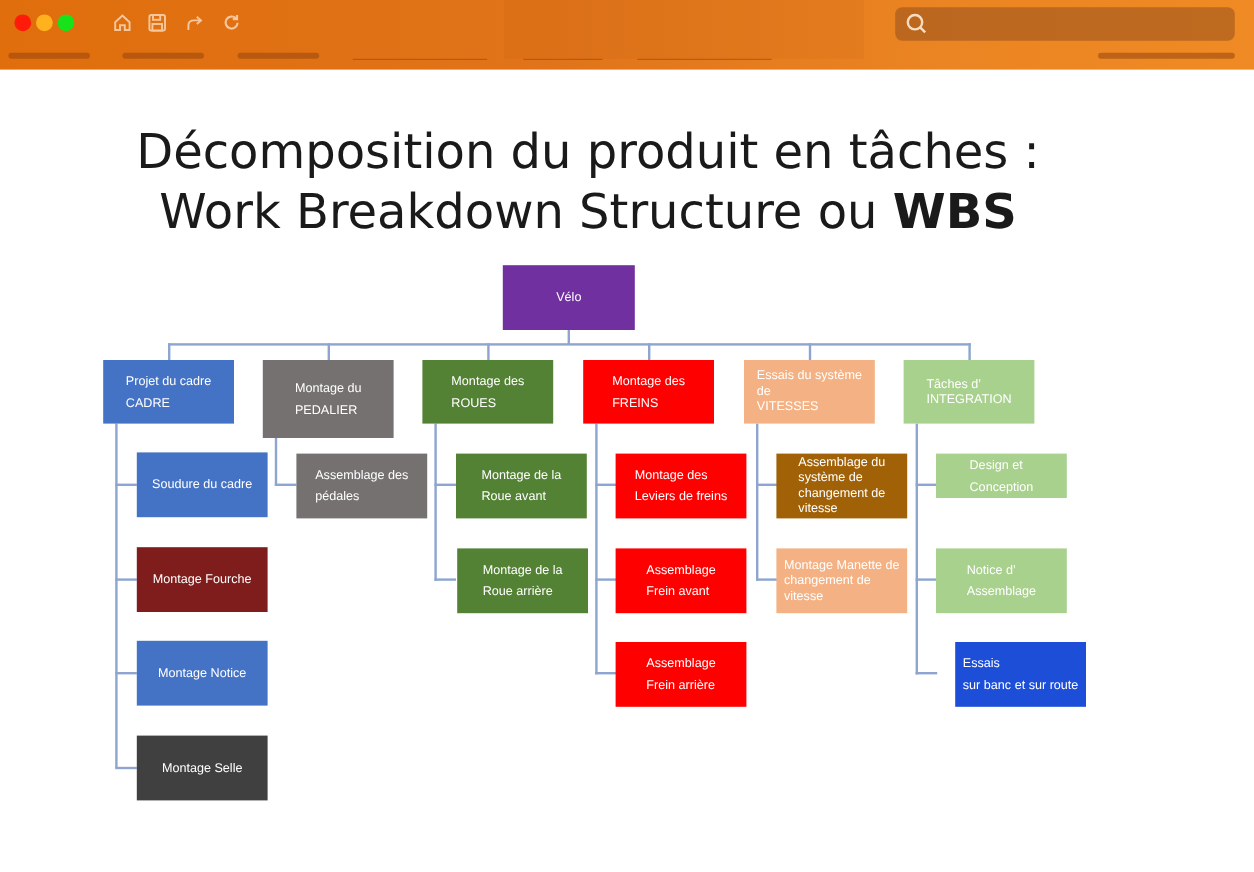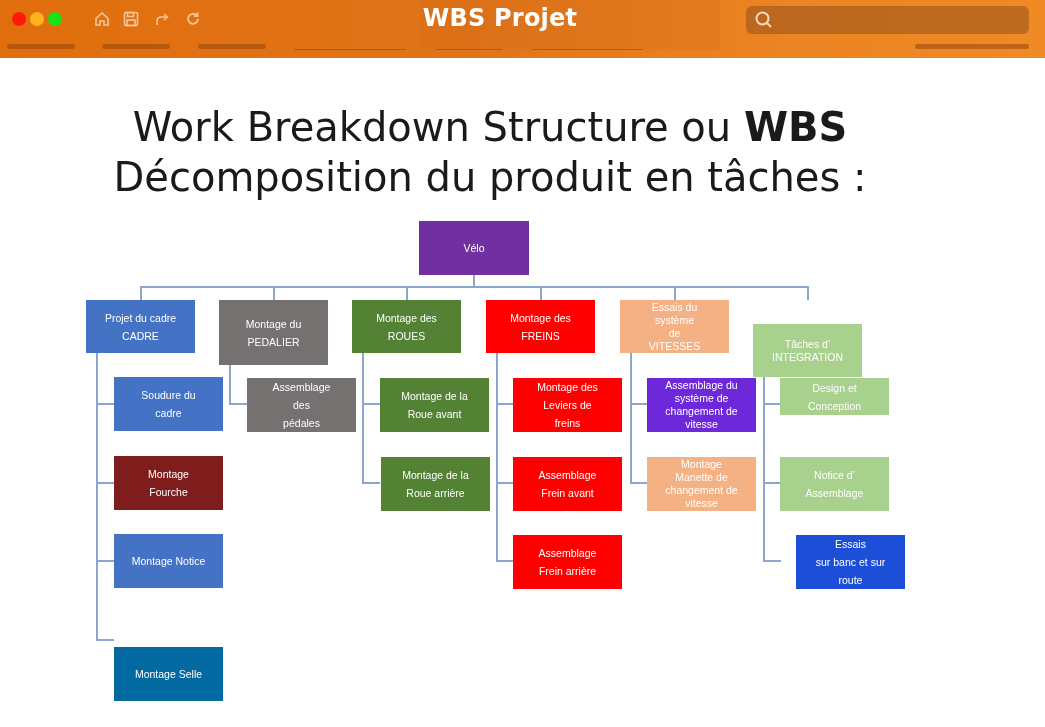--- a/index.html
+++ b/index.html
@@ -15,21 +15,21 @@
   .app-title { position:absolute; left:0; width:1000px; top:4px; text-align:center; color:#ffffff; font-weight:bold; font-size:24px; font-family:"DejaVu Sans", sans-serif; letter-spacing:0.2px; }
   .search { position:absolute; left:746px; top:6px; width:283px; height:28px; border-radius:6px; background:rgba(150,80,30,0.55); }
   .search .mag { position:absolute; left:8px; top:4px; width:20px; height:20px; color:#f7dcc2; }
   .bar { position:absolute; height:5px; border-radius:3px; background:rgba(150,70,15,0.55); }
   .thin { position:absolute; height:1px; background:rgba(150,70,15,0.55); }
 
   .slide-title { position:absolute; left:60px; width:860px; top:102px; text-align:center; color:#1a1a1a; font-family:"DejaVu Sans", sans-serif; font-size:40px; line-height:50px; font-weight:normal; }
   .slide-title b { font-weight:bold; }
 
   .line { position:absolute; background:#8ea6cf; }
-  .box { position:absolute; display:flex; align-items:center; justify-content:center; text-align:center; color:#ffffff; font-size:10.5px; line-height:18px; padding:2px 16px; box-sizing:border-box; white-space:pre-line; font-family:"Liberation Sans", sans-serif; }
+  .box { position:absolute; display:flex; align-items:center; justify-content:center; text-align:left; color:#ffffff; font-size:10.5px; line-height:18px; padding:2px 6px; box-sizing:border-box; white-space:pre-line; font-family:"Liberation Sans", sans-serif; }
   .box.tight { line-height:13px; }
 </style>
 </head>
 <body>
 
 <div class="topbar">
   <div class="shade"></div>
   <div class="dot red"></div>
   <div class="dot yellow"></div>
   <div class="dot green"></div>
@@ -52,43 +52,42 @@
         <path d="M11 4 L14.5 7 L11 10"></path>
       </svg>
   </div>
   <div class="tb-icon" style="left:184px">
     <svg viewBox="0 0 18 18" fill="none" stroke="currentColor" stroke-width="1.8">
         <path d="M14 9 A5 5 0 1 1 12.5 5.2"></path>
         <path d="M13.5 2.5 V6 H10"></path>
       </svg>
   </div>
 
-  <div class="app-title">WBS Projet</div>
 
   <div class="search">
     <div class="mag">
       <svg viewBox="0 0 20 20" fill="none" stroke="currentColor" stroke-width="2">
           <circle cx="8.5" cy="8.5" r="6"></circle>
           <path d="M13 13 L17 17"></path>
         </svg>
     </div>
   </div>
 
   <div class="bar" style="left:7px; top:44px; width:68px;"></div>
   <div class="bar" style="left:102px; top:44px; width:68px;"></div>
   <div class="bar" style="left:198px; top:44px; width:68px;"></div>
   <div class="thin" style="left:294px; top:49px; width:112px;"></div>
   <div class="thin" style="left:436px; top:49px; width:66px;"></div>
   <div class="thin" style="left:531px; top:49px; width:112px;"></div>
   <div class="bar" style="left:915px; top:44px; width:114px;"></div>
 </div>
 
 <div class="slide-title">
+  <div>Décomposition du produit en tâches :</div>
   <div><span>Work Breakdown Structure ou </span><b>WBS</b></div>
-  <div>Décomposition du produit en tâches :</div>
 </div>
 
 <div class="line" style="left:473px; top:275px; width:2px; height:12px;"></div>
 <div class="line" style="left:140px; top:286px; width:669px; height:2px;"></div>
 <div class="line" style="left:140px; top:286px; width:2px; height:14px;"></div>
 <div class="line" style="left:273px; top:286px; width:2px; height:14px;"></div>
 <div class="line" style="left:406px; top:286px; width:2px; height:14px;"></div>
 <div class="line" style="left:540px; top:286px; width:2px; height:14px;"></div>
 <div class="line" style="left:674px; top:286px; width:2px; height:14px;"></div>
 <div class="line" style="left:807px; top:286px; width:2px; height:14px;"></div>
@@ -126,44 +125,44 @@
 CADRE</div>
 <div class="box" style="left:219px; top:300px; width:109px; height:65px; background:#767171;">Montage du
 PEDALIER</div>
 <div class="box" style="left:352px; top:300px; width:109px; height:53px; background:#548235;">Montage des
 ROUES</div>
 <div class="box" style="left:486px; top:300px; width:109px; height:53px; background:#ff0000;">Montage des
 FREINS</div>
 <div class="box tight" style="left:620px; top:300px; width:109px; height:53px; background:#f4b183;">Essais du système
 de
 VITESSES</div>
-<div class="box tight" style="left:753px; top:300px; width:109px; height:53px; background:#a9d18e;margin-top:24px;">Tâches d’
+<div class="box tight" style="left:753px; top:300px; width:109px; height:53px; background:#a9d18e;">Tâches d’
 INTEGRATION</div>
 
 <div class="box" style="left:114px; top:377px; width:109px; height:54px; background:#4472c4;">Soudure du cadre</div>
 <div class="box" style="left:114px; top:456px; width:109px; height:54px; background:#7f1d1d;">Montage Fourche</div>
 <div class="box" style="left:114px; top:534px; width:109px; height:54px; background:#4472c4;">Montage Notice</div>
-<div class="box" style="left:114px; top:647px; width:109px; height:54px; background:#0369a1;">Montage Selle</div>
+<div class="box" style="left:114px; top:613px; width:109px; height:54px; background:#404040;">Montage Selle</div>
 
 <div class="box" style="left:247px; top:378px; width:109px; height:54px; background:#767171;">Assemblage des
 pédales</div>
 
 <div class="box" style="left:380px; top:378px; width:109px; height:54px; background:#548235;">Montage de la
 Roue avant</div>
 <div class="box" style="left:381px; top:457px; width:109px; height:54px; background:#548235;">Montage de la
 Roue arrière</div>
 
 <div class="box" style="left:513px; top:378px; width:109px; height:54px; background:#ff0000;">Montage des
 Leviers de freins</div>
 <div class="box" style="left:513px; top:457px; width:109px; height:54px; background:#ff0000;">Assemblage
 Frein avant</div>
 <div class="box" style="left:513px; top:535px; width:109px; height:54px; background:#ff0000;">Assemblage
 Frein arrière</div>
 
-<div class="box tight" style="left:647px; top:378px; width:109px; height:54px; background:#6d28d9;">Assemblage du
+<div class="box tight" style="left:647px; top:378px; width:109px; height:54px; background:#a16207;">Assemblage du
 système de
 changement de
 vitesse</div>
 <div class="box tight" style="left:647px; top:457px; width:109px; height:54px; background:#f4b183;">Montage Manette de
 changement de
 vitesse</div>
 
 <div class="box" style="left:780px; top:378px; width:109px; height:37px; background:#a9d18e;">Design et
 Conception</div>
 <div class="box" style="left:780px; top:457px; width:109px; height:54px; background:#a9d18e;">Notice d’

